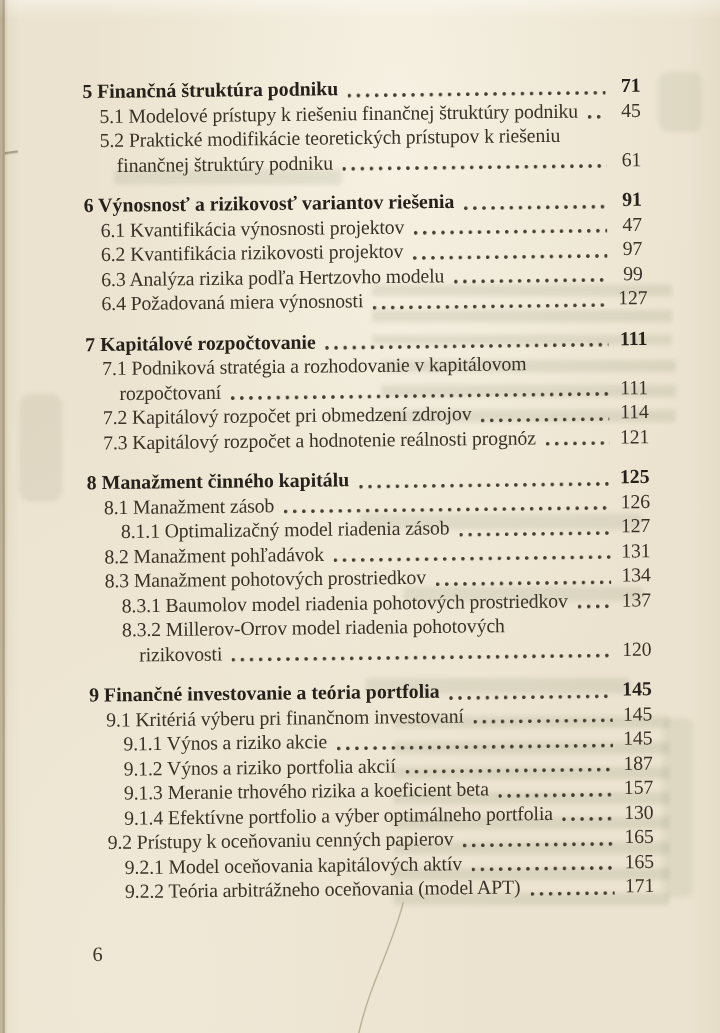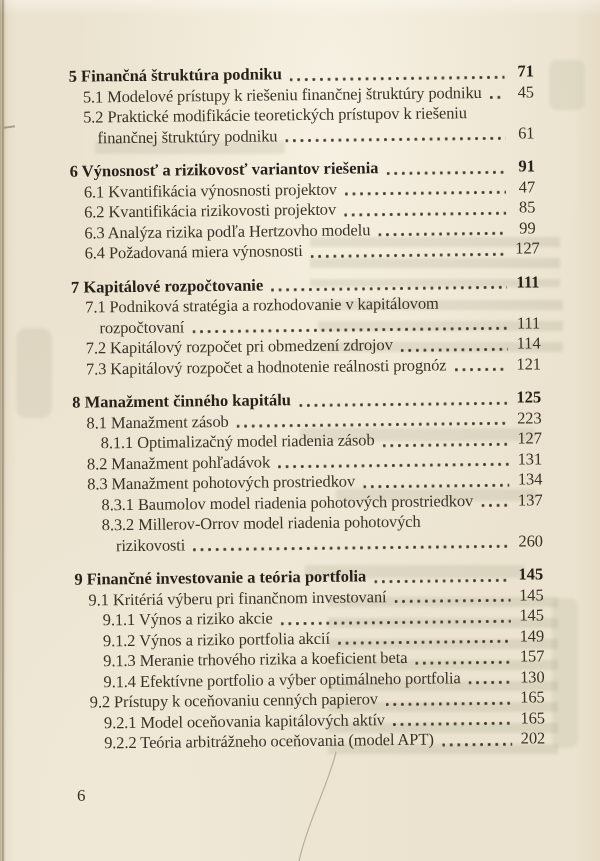--- a/index.html
+++ b/index.html
@@ -122,21 +122,21 @@
         <span class="pg">91</span>
       </div>
       <div class="row lv2">
         <span class="t">6.1 Kvantifikácia výnosnosti projektov</span>
         <span class="leader"></span>
         <span class="pg">47</span>
       </div>
       <div class="row lv2">
         <span class="t">6.2 Kvantifikácia rizikovosti projektov</span>
         <span class="leader"></span>
-        <span class="pg">85</span>
+        <span class="pg">97</span>
       </div>
       <div class="row lv2">
         <span class="t">6.3 Analýza rizika podľa Hertzovho modelu</span>
         <span class="leader"></span>
         <span class="pg">99</span>
       </div>
       <div class="row lv2">
         <span class="t">6.4 Požadovaná miera výnosnosti</span>
         <span class="leader"></span>
         <span class="pg">127</span>
@@ -167,21 +167,21 @@
         <span class="pg">121</span>
       </div>
       <div class="row lv1">
         <span class="t">8 Manažment činného kapitálu</span>
         <span class="leader"></span>
         <span class="pg">125</span>
       </div>
       <div class="row lv2">
         <span class="t">8.1 Manažment zásob</span>
         <span class="leader"></span>
-        <span class="pg">223</span>
+        <span class="pg">126</span>
       </div>
       <div class="row lv3">
         <span class="t">8.1.1 Optimalizačný model riadenia zásob</span>
         <span class="leader"></span>
         <span class="pg">127</span>
       </div>
       <div class="row lv2">
         <span class="t">8.2 Manažment pohľadávok</span>
         <span class="leader"></span>
         <span class="pg">131</span>
@@ -197,41 +197,41 @@
         <span class="pg">137</span>
       </div>
       <div class="row lv3">
         <span class="t">8.3.2 Millerov-Orrov model riadenia pohotových</span>
         <span class="leader empty"></span>
         <span class="pg"></span>
       </div>
       <div class="row lv3 cont">
         <span class="t">rizikovosti</span>
         <span class="leader"></span>
-        <span class="pg">260</span>
+        <span class="pg">120</span>
       </div>
       <div class="row lv1">
         <span class="t">9 Finančné investovanie a teória portfolia</span>
         <span class="leader"></span>
         <span class="pg">145</span>
       </div>
       <div class="row lv2">
         <span class="t">9.1 Kritériá výberu pri finančnom investovaní</span>
         <span class="leader"></span>
         <span class="pg">145</span>
       </div>
       <div class="row lv3">
         <span class="t">9.1.1 Výnos a riziko akcie</span>
         <span class="leader"></span>
         <span class="pg">145</span>
       </div>
       <div class="row lv3">
         <span class="t">9.1.2 Výnos a riziko portfolia akcií</span>
         <span class="leader"></span>
-        <span class="pg">149</span>
+        <span class="pg">187</span>
       </div>
       <div class="row lv3">
         <span class="t">9.1.3 Meranie trhového rizika a koeficient beta</span>
         <span class="leader"></span>
         <span class="pg">157</span>
       </div>
       <div class="row lv3">
         <span class="t">9.1.4 Efektívne portfolio a výber optimálneho portfolia</span>
         <span class="leader"></span>
         <span class="pg">130</span>
@@ -242,19 +242,19 @@
         <span class="pg">165</span>
       </div>
       <div class="row lv3">
         <span class="t">9.2.1 Model oceňovania kapitálových aktív</span>
         <span class="leader"></span>
         <span class="pg">165</span>
       </div>
       <div class="row lv3">
         <span class="t">9.2.2 Teória arbitrážneho oceňovania (model APT)</span>
         <span class="leader"></span>
-        <span class="pg">202</span>
+        <span class="pg">171</span>
       </div>
     </div>
 
   <div class="folio">6</div>
 
 </div>
 
 </body></html>

